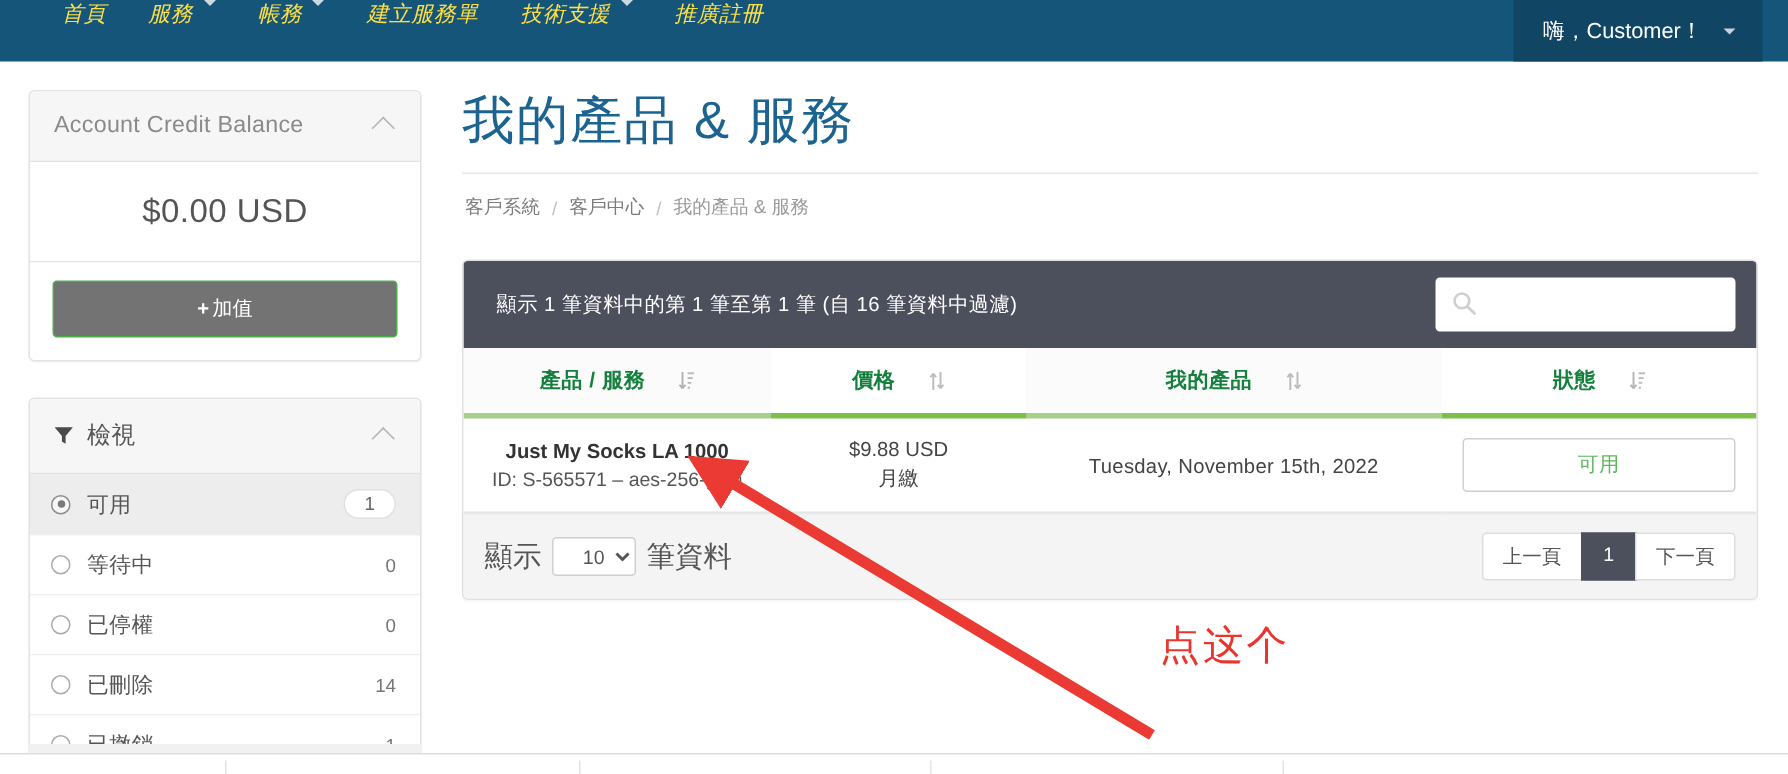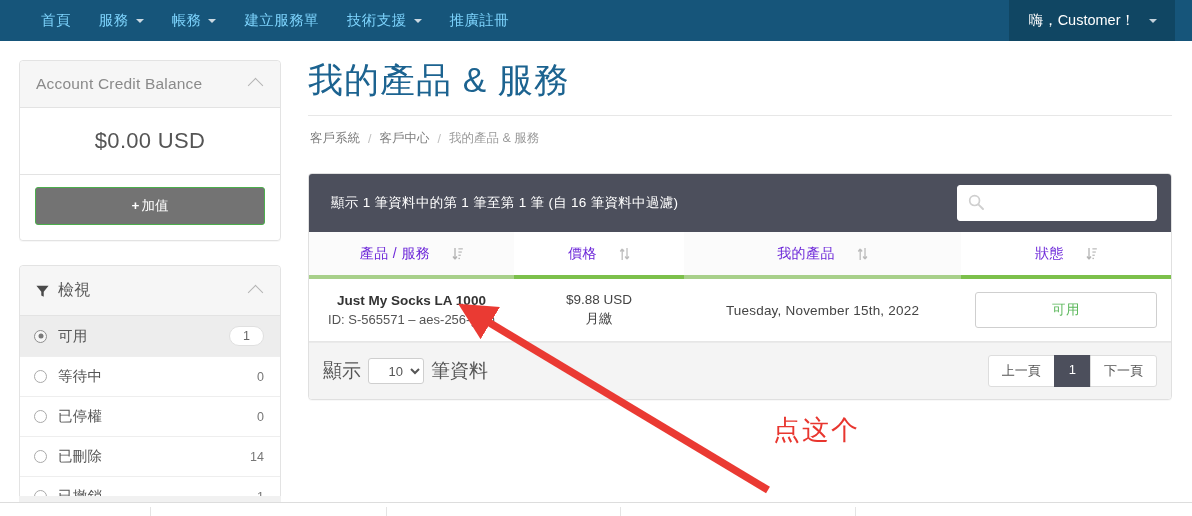--- a/index.html
+++ b/index.html
@@ -16,24 +16,24 @@
 
   
   .navbar {
     position: absolute; top: 0; left: 0;
     width: 1192px; height: 41px;
     background: #16557a;
     display: flex; align-items: stretch;
   }
   .nav-left { display: flex; align-items: stretch; padding-left: 27px; }
   .nav-item {
-    display: flex; align-items: center;
-    color: #7dd3fc; font-size: 14.5px;
+    display: flex; 
+    color: #fde047; font-size: 14.5px;
     padding: 0 14px; white-space: nowrap;
-    cursor: pointer; letter-spacing: .4px;
+    cursor: pointer; letter-spacing: .4px; font-style: italic;
   }
   .caret {
     display: inline-block; margin-left: 7px;
     width: 0; height: 0;
     border-left: 4px solid transparent;
     border-right: 4px solid transparent;
     border-top: 4px solid #cbd9e2;
   }
   .nav-right { margin-left: auto; display: flex; align-items: stretch; padding-right: 17px; }
   .nav-user {
@@ -172,21 +172,21 @@
     font-size: 13px; color: #444;
     font-family: inherit; outline: none;
   }
   .search-icon {
     position: absolute; left: 11px; top: 9px;
     width: 16px; height: 16px; pointer-events: none;
   }
 
   table.grid { width: 100%; border-collapse: collapse; table-layout: fixed; }
   table.grid th {
-    font-size: 14px; font-weight: 400; color: #6d28d9;
+    font-size: 14px; font-weight: 700; color: #15803d;
     padding: 13px 8px 12px;
     border-bottom: 4px solid #a8d08a;
     text-align: right; position: relative;
     cursor: pointer; background: #fbfbfb;
   }
   table.grid th.alt { background: #ffffff; border-bottom-color: #7cc04b; }
   .th-inner { display: flex; align-items: center; justify-content: center; }
   .th-label { letter-spacing: .4px; }
   .sort-ico { width: 11px; height: 14px; margin-left: 22px; flex: none; opacity: .55; }
 

